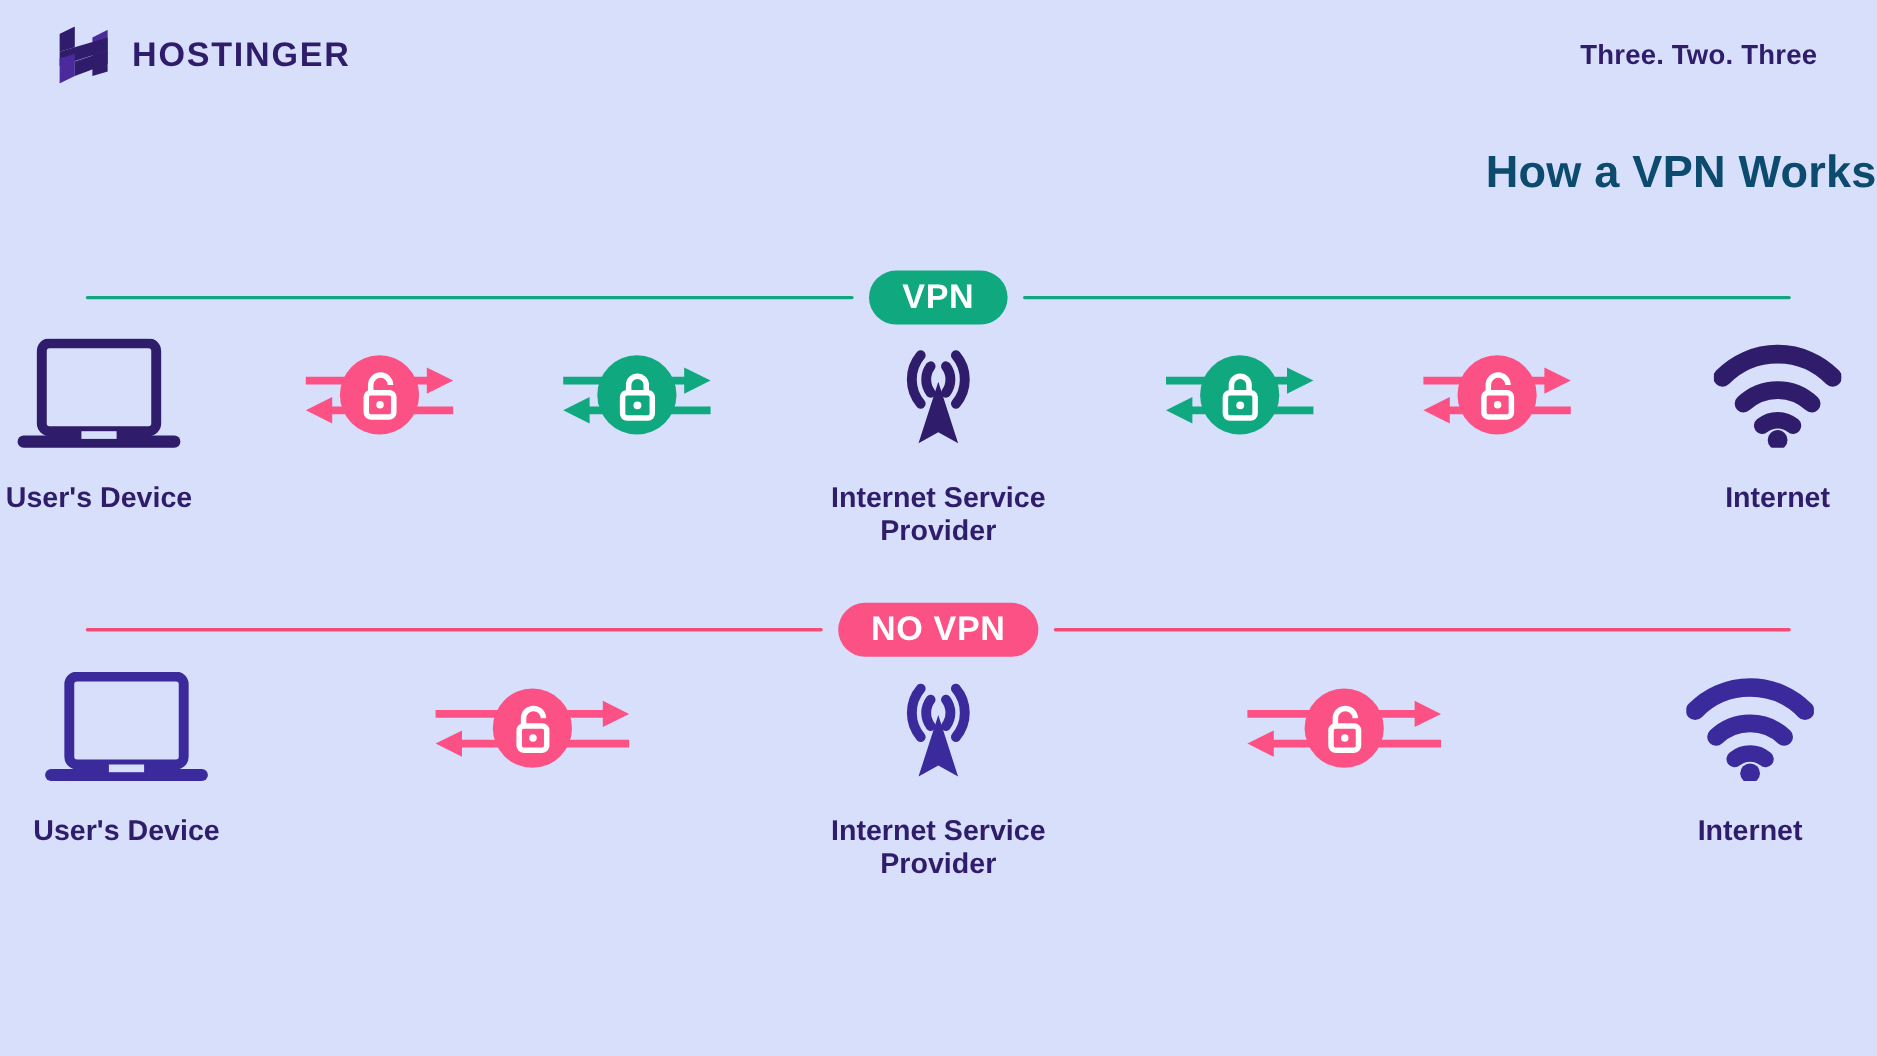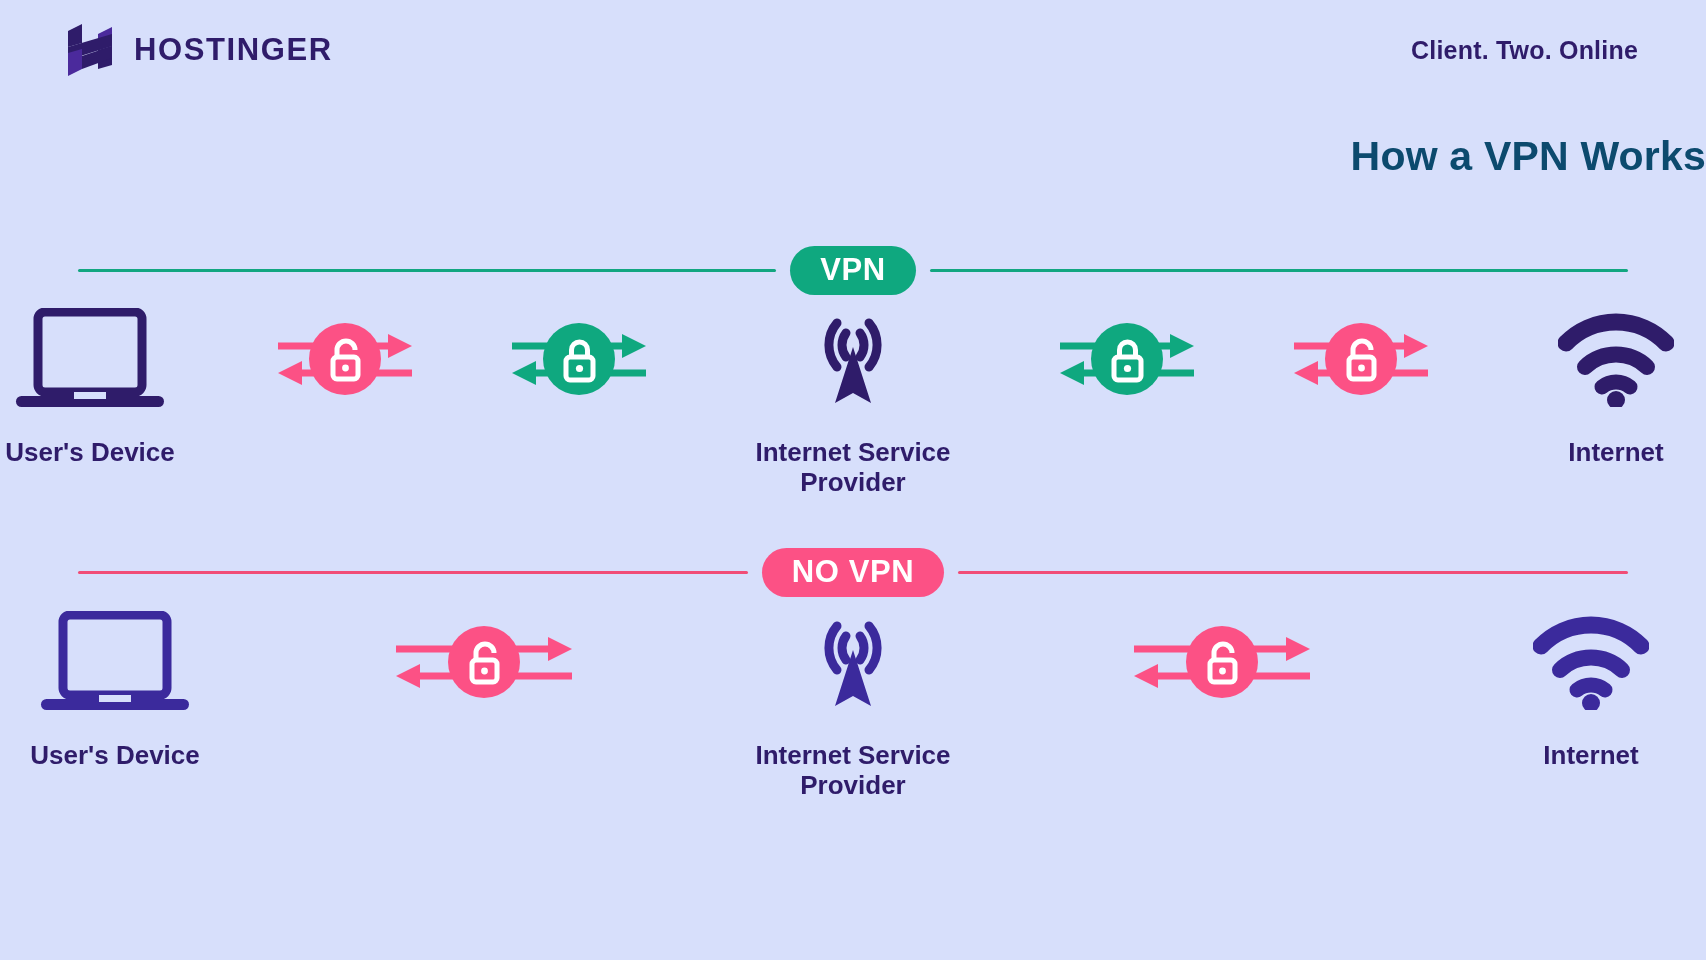--- a/index.html
+++ b/index.html
@@ -14,21 +14,21 @@
   }
 
   
   .header {
     position: absolute;
     top: 0; left: 0; right: 0;
     height: 100px;
     display: flex;
     align-items: center;
     justify-content: space-between;
-    padding: 0 68px;
+    padding: 0 54px;
   }
   .brand { display: flex; align-items: center; gap: 22px; }
   .brand-mark { width: 44px; height: 52px; display: block; }
   .brand-name {
     font-size: 31px;
     font-weight: bold;
     letter-spacing: 1.6px;
     color: #2f1c6a;
   }
   .tagline {
@@ -135,21 +135,21 @@
         <path d="M0 7 L14 0 L14 19 L0 23 Z" fill="#2f1c6a"></path>
         <path d="M30 10 L44 3 L44 22 L30 26 Z" fill="#4b2a9c"></path>
         <path d="M0 23 L44 10 L44 22 L0 36 Z" fill="#2f1c6a"></path>
         <path d="M0 29 L14 25 L14 45 L0 52 Z" fill="#4b2a9c"></path>
         <path d="M30 26 L44 22 L44 41 L30 45 Z" fill="#2f1c6a"></path>
         <path d="M14 32 L44 22 L44 34 L14 45 Z" fill="#2f1c6a"></path>
       </svg>
     </span>
     <span class="brand-name">HOSTINGER</span>
   </div>
-  <div class="tagline">Client. Two. Online</div>
+  <div class="tagline">Three. Two. Three</div>
 </div>
 
 <div class="page-title">How a VPN Works</div>
 
 <div class="divider divider-vpn">
   <div class="rule"></div>
   <div class="badge badge-vpn">VPN</div>
   <div class="rule"></div>
 </div>
 

